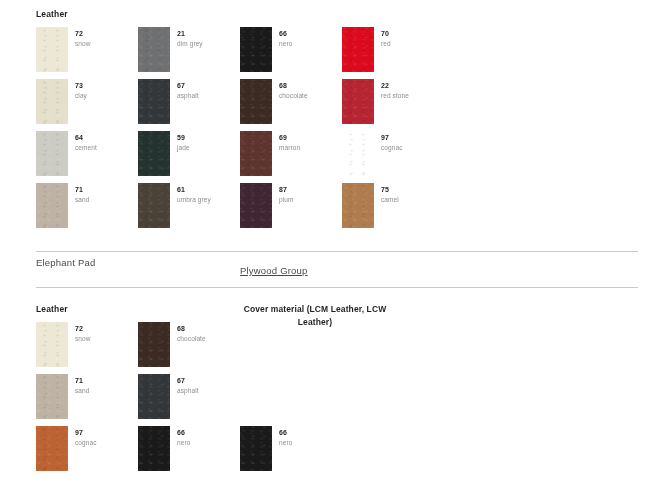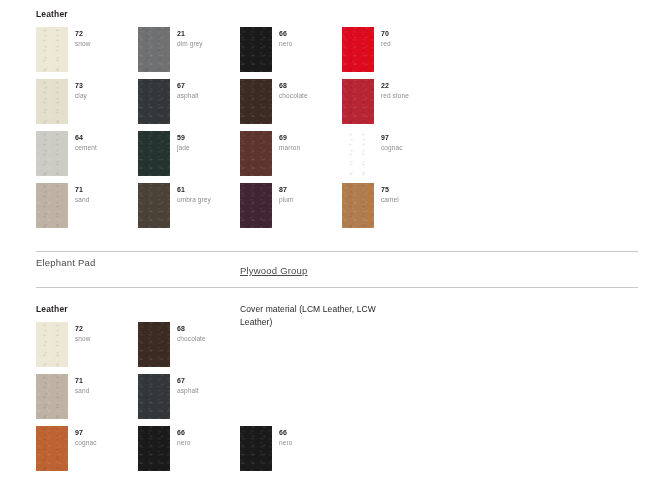--- a/index.html
+++ b/index.html
@@ -106,25 +106,26 @@
     font-size: 9.5px;
     font-weight: normal;
     color: #4a4a4a;
     letter-spacing: 0.2px;
   }
 
   
   .note {
     position: absolute;
     font-size: 8.5px;
-    font-weight: normal;
+    font-weight: bold;
     line-height: 13px;
     color: #231f20;
     width: 150px;
     letter-spacing: 0.1px;
+    text-align: center;
   }
 </style>
 </head>
 <body>
 
 <div class="sheet">
 
   <div class="section-title" style="left:36px; top:9px;">Leather</div>
 
   <div class="swatch-grid" id="top-grid" style="left:0; top:27px;">

